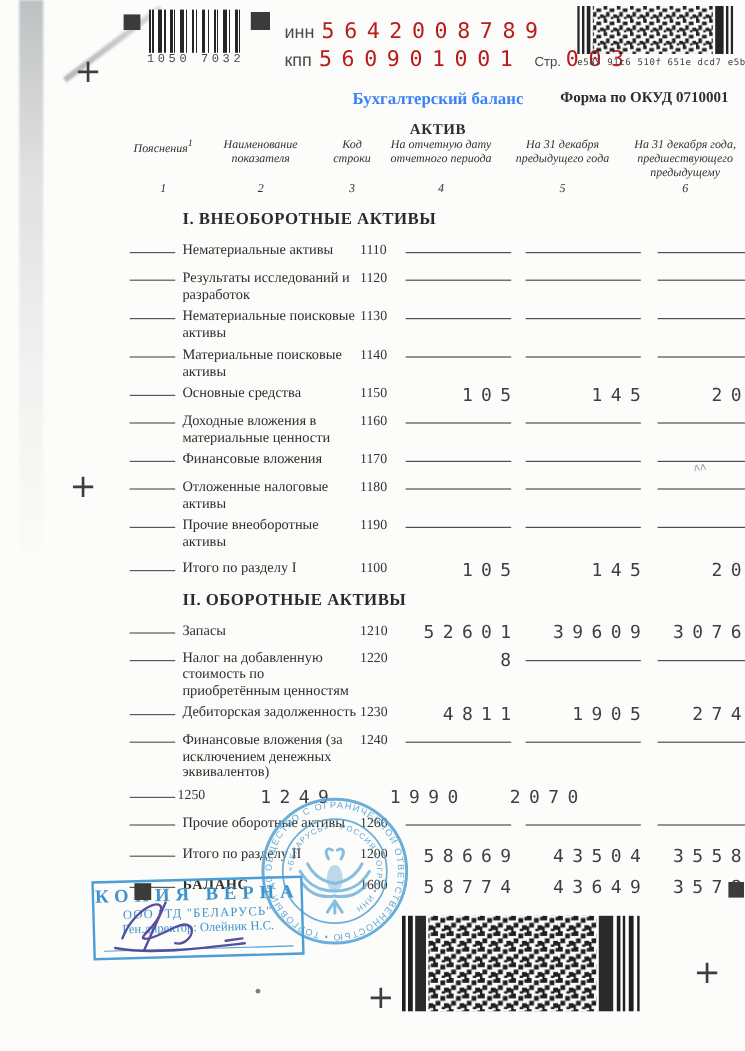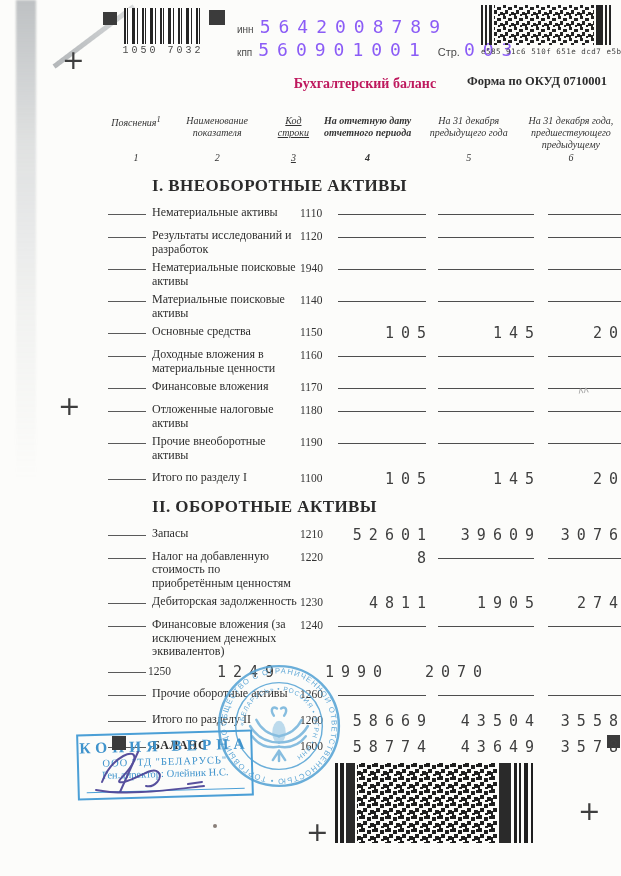--- a/index.html
+++ b/index.html
@@ -13,44 +13,44 @@
     background:linear-gradient(90deg,rgba(120,126,132,.55),rgba(150,156,162,.35));transform:rotate(-37deg);filter:blur(.7px);}
   .regsq{position:absolute;background:#3b3b3b;}
   .plus{position:absolute;font-family:"DejaVu Sans",sans-serif;font-size:27px;color:#3e3e3e;line-height:1;}
 
   
   .bar1d{position:absolute;left:124px;top:8px;width:76px;height:36px;
     background:repeating-linear-gradient(90deg,#262626 0 2px,#fff 2px 3px,#262626 3px 4px,#fff 4px 8px,#262626 8px 11px,#fff 11px 13px,#262626 13px 14px,#fff 14px 18px);}
   .bar1d-label{position:absolute;left:120px;top:45px;width:86px;text-align:center;
     font-family:Liberation Mono, monospace;font-size:10px;letter-spacing:3px;color:#4a4a4a;}
   .idline{position:absolute;color:#3c3c3c;white-space:nowrap;}
-  .idlabel{font-family:"Liberation Sans",sans-serif;font-size:10px;color:#4a4a4a;margin-right:6px;}
-  .iddigits{font-family:"DejaVu Sans Mono",monospace;font-size:18px;letter-spacing:8px;color:#8b5cf6;}
+  .idlabel{font-family:"Liberation Sans",sans-serif;font-size:15px;color:#4a4a4a;margin-right:6px;}
+  .iddigits{font-family:"DejaVu Sans Mono",monospace;font-size:18px;letter-spacing:8px;color:#b91c1c;}
   .strlabel{font-family:"Liberation Sans",sans-serif;font-size:11px;color:#4a4a4a;margin:0 4px 0 10px;}
 
   
   .dm{position:absolute;}
   .dm-caption{position:absolute;font-family:"DejaVu Sans Mono",monospace;font-size:7.5px;color:#3f3f3f;letter-spacing:.5px;white-space:nowrap;}
   .okud{position:absolute;right:14px;top:74px;font-weight:bold;font-size:12.5px;color:#2e2e2e;}
 
   
-  .doc-title{position:absolute;left:108px;top:76px;width:514px;text-align:center;font-weight:bold;font-size:14px;color:#be185d;}
+  .doc-title{position:absolute;left:108px;top:76px;width:514px;text-align:center;font-weight:bold;font-size:14px;color:#3b82f6;}
   .doc-subtitle{position:absolute;left:108px;top:101px;width:514px;text-align:center;font-weight:bold;font-size:12.5px;color:#2c2c2c;letter-spacing:.5px;}
 
   
   .cols,.colnums{position:absolute;left:108px;width:514px;display:flex;justify-content:space-between;}
   .cols{top:115px;}
   .colnums{top:152px;}
   .colh{font-style:italic;font-size:10px;line-height:1.18;text-align:center;color:#333;}
   .coln{font-style:italic;font-size:10px;text-align:center;color:#333;}
-  .w0{width:56px;} .w1{width:104px;} .w2{width:46px;text-decoration:underline;} .w3{width:100px;font-weight:bold;} .w4{width:100px;} .w5{width:102px;}
+  .w0{width:56px;} .w1{width:104px;} .w2{width:46px;} .w3{width:100px;} .w4{width:100px;} .w5{width:102px;}
 
   
   #tbody{position:absolute;left:108px;top:176px;width:514px;}
-  .sec-head{font-weight:bold;font-size:17px;color:#2b2b2b;letter-spacing:.4px;margin:0 0 9px 44px;}
+  .sec-head{font-weight:bold;font-size:14px;color:#2b2b2b;letter-spacing:.4px;margin:0 0 9px 44px;}
   .sec2-gap{margin-top:8px;}
   .trow{display:flex;align-items:flex-start;margin-bottom:4px;min-height:19px;}
   .trow.gap{margin-top:7px;}
   .pdash{width:38px;flex:none;border-top:1.4px solid #5a5a5a;margin-top:9px;}
   .rlabel{width:146px;flex:none;margin-left:6px;font-size:12px;line-height:1.13;color:#2e2e2e;padding-top:1px;}
   .rlabel.bold{font-weight:bold;letter-spacing:.5px;}
   .rcode{width:34px;flex:none;margin-left:2px;font-size:11.5px;color:#333;padding-top:2px;}
   .vcell{flex:none;position:relative;text-align:right;
     font-family:"DejaVu Sans Mono",monospace;font-size:15px;color:#3f3f3f;letter-spacing:7px;}
   .vcell span{margin-right:-7px;}
@@ -116,20 +116,21 @@
     <rect x="8" y="0" width="3" height="40" fill="#242424"></rect>
     <rect x="13" y="0" width="100" height="40" fill="url(#noiseA)"></rect>
     <rect x="115" y="0" width="7" height="40" fill="#242424"></rect>
     <rect x="124" y="0" width="2" height="40" fill="#242424"></rect>
       <rect x="128" y="0" width="2" height="40" fill="#242424"></rect>
   </svg>
   <div class="dm-caption" style="left:481px;top:47px;">e585 91c6 510f 651e dcd7 e5b1 2a8a 88</div>
   <div class="okud">Форма по ОКУД 0710001</div>
 
   <div class="doc-title">Бухгалтерский баланс</div>
+  <div class="doc-subtitle">АКТИВ</div>
 
   <div class="cols" id="colheads">
       <div class="colh w0">Пояснения<sup>1</sup></div>
       <div class="colh w1">Наименование показателя</div>
       <div class="colh w2">Код строки</div>
       <div class="colh w3">На отчетную дату отчетного периода</div>
       <div class="colh w4">На 31 декабря предыдущего года</div>
       <div class="colh w5">На 31 декабря года, предшествующего предыдущему</div>
     </div>
   <div class="colnums" id="colnums">
@@ -167,21 +168,21 @@
         <span class="vcell v5">
           <span class="vdash"></span>
         </span>
         <span class="vcell v6">
           <span class="vdash"></span>
         </span>
       </div>
       <div class="trow">
         <span class="pdash"></span>
         <span class="rlabel">Нематериальные поисковые активы</span>
-        <span class="rcode">1940</span>
+        <span class="rcode">1130</span>
         <span class="vcell v4">
           <span class="vdash"></span>
         </span>
         <span class="vcell v5">
           <span class="vdash"></span>
         </span>
         <span class="vcell v6">
           <span class="vdash"></span>
         </span>
       </div>

